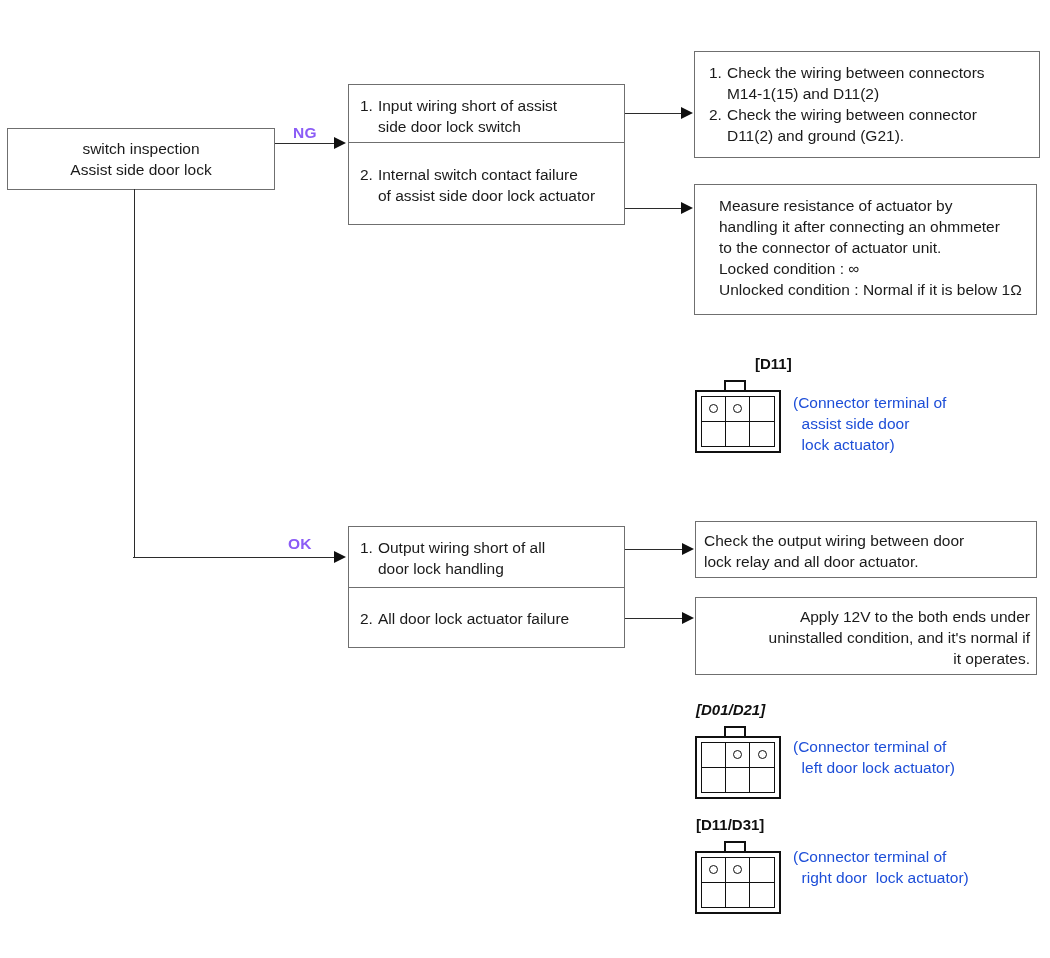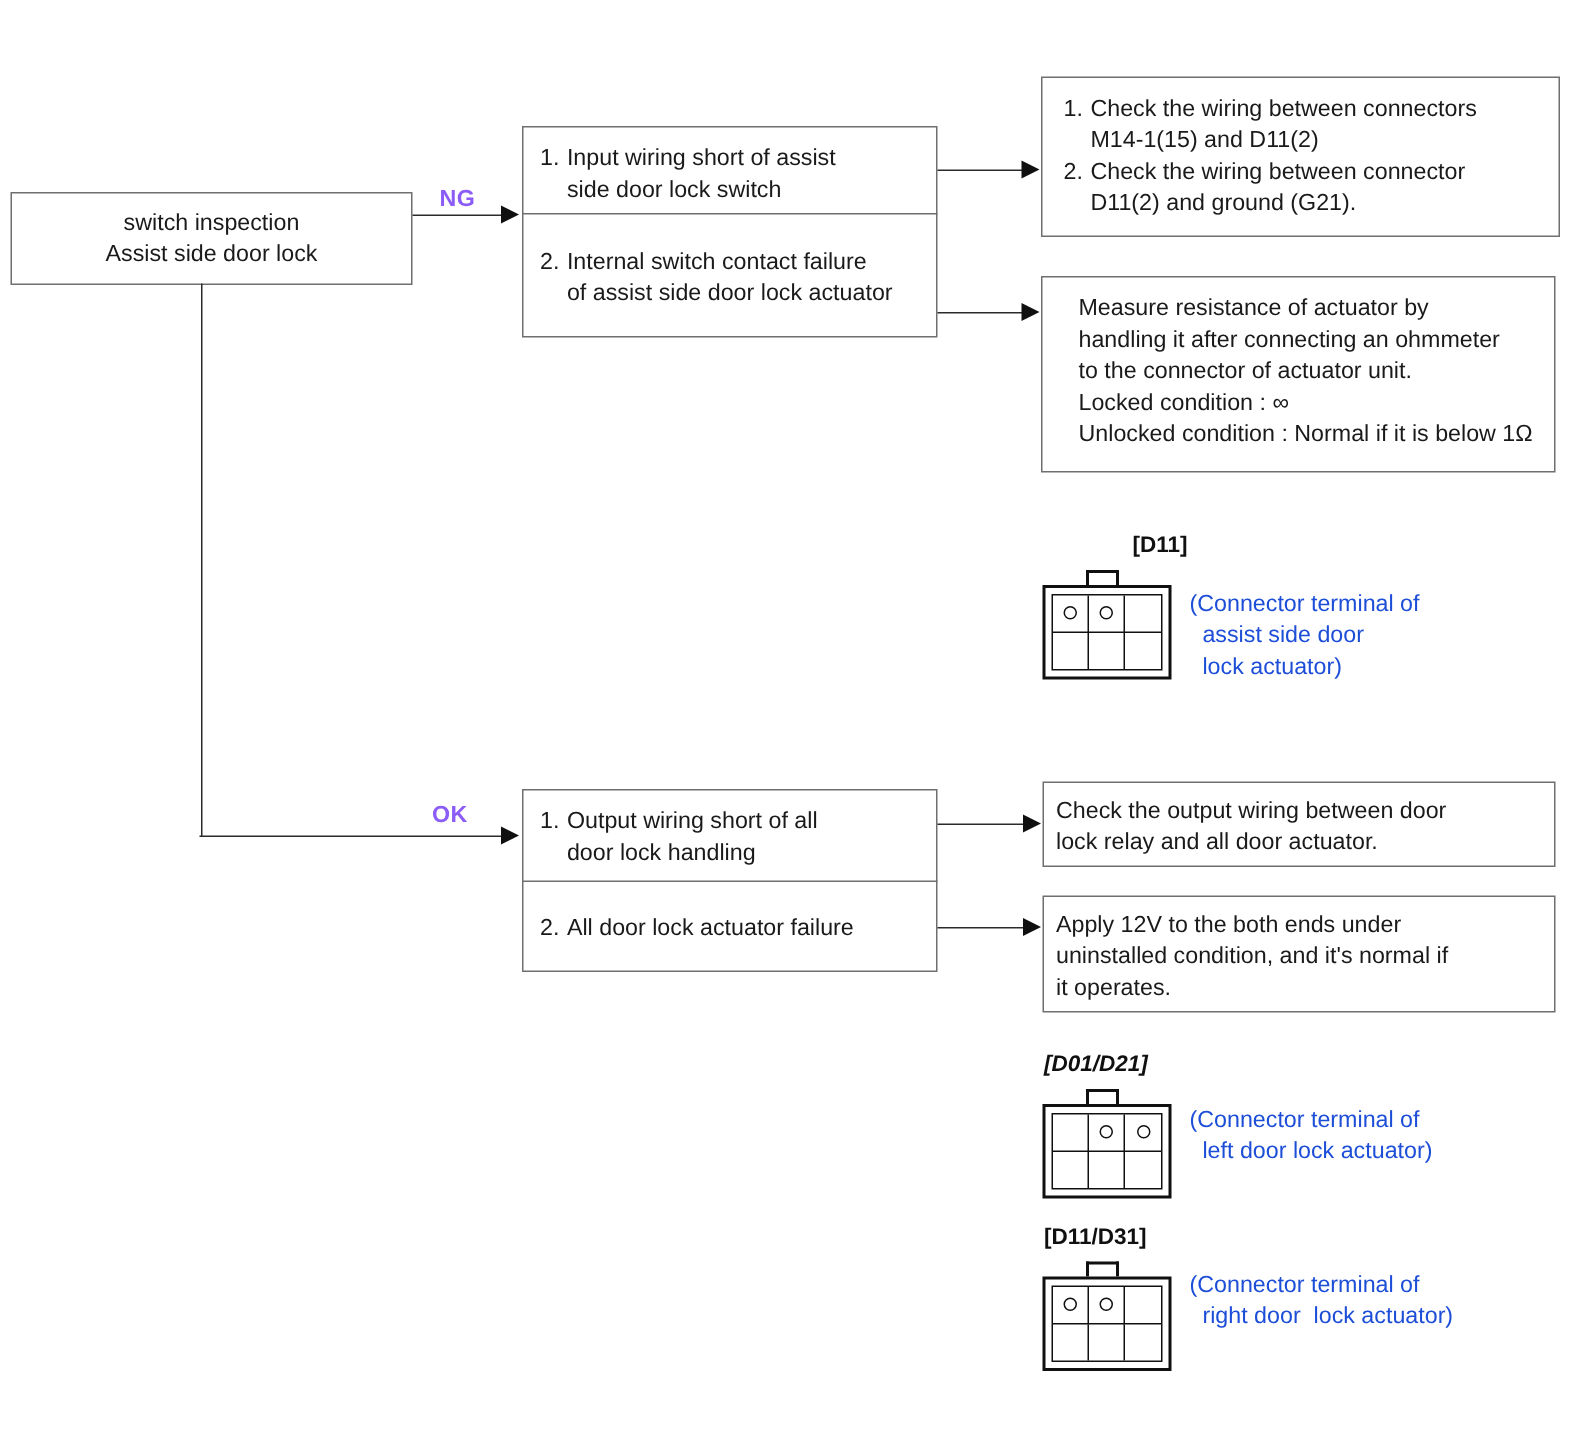--- a/index.html
+++ b/index.html
@@ -253,21 +253,21 @@
   <div class="arrowhead" style="left:682px; top:542.5px;"></div>
 
   <div class="hline" style="left:625px; top:618px; width:58px;"></div>
   <div class="arrowhead" style="left:682px; top:611.5px;"></div>
 
   <div class="box" style="left:695px; top:521px; width:342px; height:57px;"></div>
   <div class="txt" style="position:absolute; left:704px; top:530px; width:326px;">Check the output wiring between door
 lock relay and all door actuator.</div>
 
   <div class="box" style="left:695px; top:597px; width:342px; height:78px;"></div>
-  <div class="txt" style="position:absolute; left:704px; top:606px; width:326px;">Apply 12V to the both ends under
+  <div class="txt" style="position:absolute; left:704px; top:606px; width:326px;text-align:right;">Apply 12V to the both ends under
 uninstalled condition, and it's normal if
 it operates.</div>
 
   <div class="conn-wrap" style="left:695px; top:726px; width:86px; height:74px;font-style:italic;">
     <div class="conn-title" style="left:1px; top:-25px;">[D01/D21]</div>
     <div class="conn-tab"></div>
     <div class="conn-body">
       <div class="conn-grid">
         <div class="conn-cellbox"></div>
         <div class="conn-cellbox">

